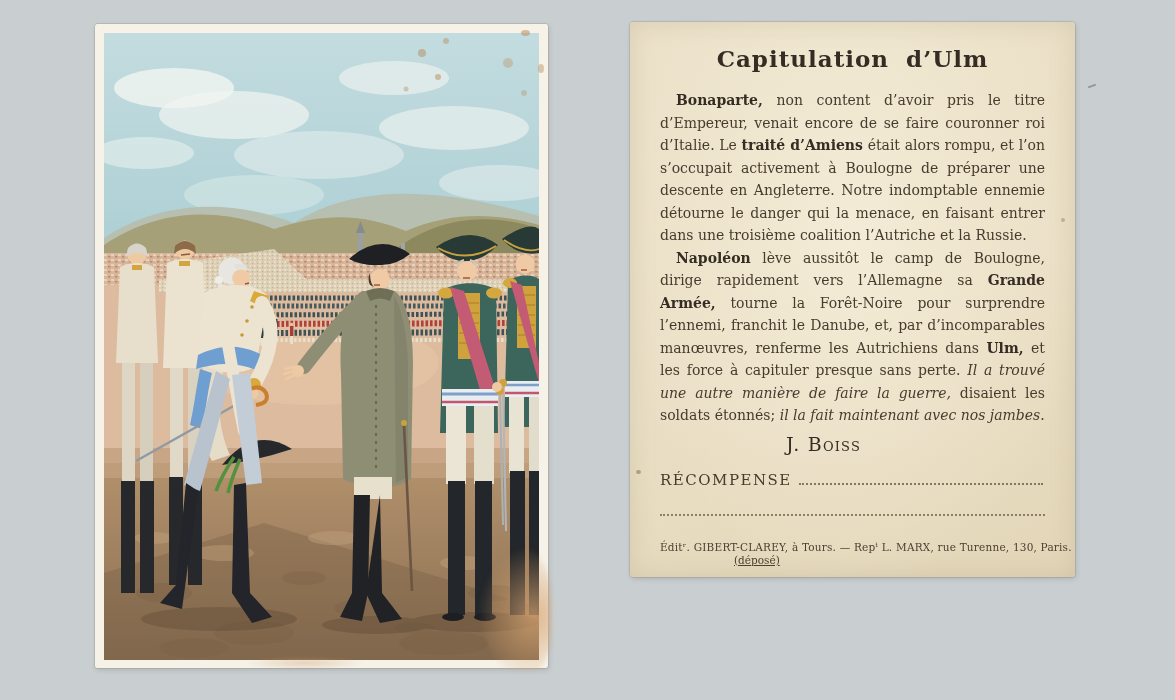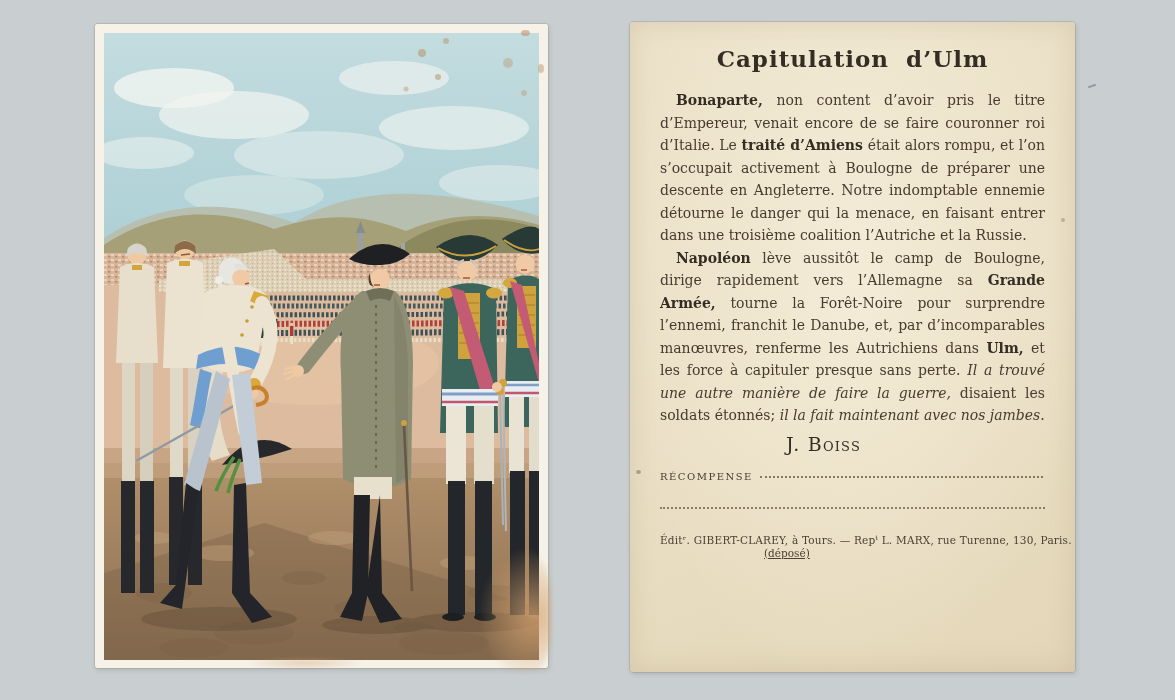--- a/index.html
+++ b/index.html
@@ -40,21 +40,21 @@
     filter:blur(2px);
   }
   .stain-b{
     left:150px;bottom:-2px;width:120px;height:14px;border-radius:50%;
     background:radial-gradient(ellipse, rgba(205,160,115,.4), rgba(205,160,115,0) 70%);
     filter:blur(1px);
   }
   .speck{position:absolute;border-radius:50%;filter:blur(.5px);}
   
   .card-back{
-    position:absolute;left:630px;top:22px;width:445px;height:650px;
+    position:absolute;left:630px;top:22px;width:445px;height:555px;
     box-sizing:border-box;border-radius:3px;overflow:hidden;
     padding:17px 30px 12px 30px;
     background:
       radial-gradient(ellipse at 50% 40%, rgba(255,250,235,.45), rgba(255,250,235,0) 75%),
       linear-gradient(160deg,#ece2ca 0%,#eadfc5 55%,#e3d6b8 100%);
     box-shadow:0 0 0 .5px rgba(120,108,85,.4), 1px 2px 5px rgba(60,60,60,.18),
       inset 0 0 26px rgba(150,130,95,.22);
     color:var(--c-ink);
   }
   .back-title{
@@ -70,37 +70,37 @@
   .back-body{margin-top:17px;font-size:14px;line-height:22.5px;text-align:justify;}
   .back-body p{margin:0;text-indent:16px;}
   .seg-b{font-weight:bold;color:var(--c-ink-bold);}
   .seg-i{font-style:italic;}
   .back-signature{
     margin:6px 58px 0 0;text-align:center;
     font-variant:small-caps;font-size:19px;letter-spacing:1.2px;
     color:var(--c-ink-bold);
   }
   .recompense-row{display:flex;align-items:flex-end;margin-top:16px;}
-  .recompense-label{font-size:10px;letter-spacing:1.5px;white-space:nowrap;}
+  .recompense-label{font-size:15px;letter-spacing:1.5px;white-space:nowrap;}
   .dotted-leader{
     flex:1;height:1px;margin:0 2px 4px 7px;
     border-bottom:2px dotted rgba(100,86,62,.75);
   }
   .dotted-rule{
     margin-top:24px;height:1px;
     border-bottom:2px dotted rgba(100,86,62,.7);
   }
   .back-publisher{
     margin-top:25px;font-size:10.5px;letter-spacing:.2px;line-height:13px;
     color:#4c4033;text-align:center;white-space:nowrap;
     font-family:"DejaVu Serif","DejaVu Sans","Liberation Serif",serif;
   }
   .back-depose{
     font-size:10.5px;line-height:12px;color:#4c4033;
-    text-align:left;margin-left:104px;text-decoration:underline;
+    text-align:left;margin-left:74px;text-decoration:underline;
   }
   .back-speck{position:absolute;border-radius:50%;filter:blur(.4px);}
   .bg-scratch{
     position:absolute;left:1088px;top:85px;width:8px;height:2px;
     background:rgba(130,138,142,.8);transform:rotate(-20deg);
   }
 </style>
 </head>
 <body>
 

